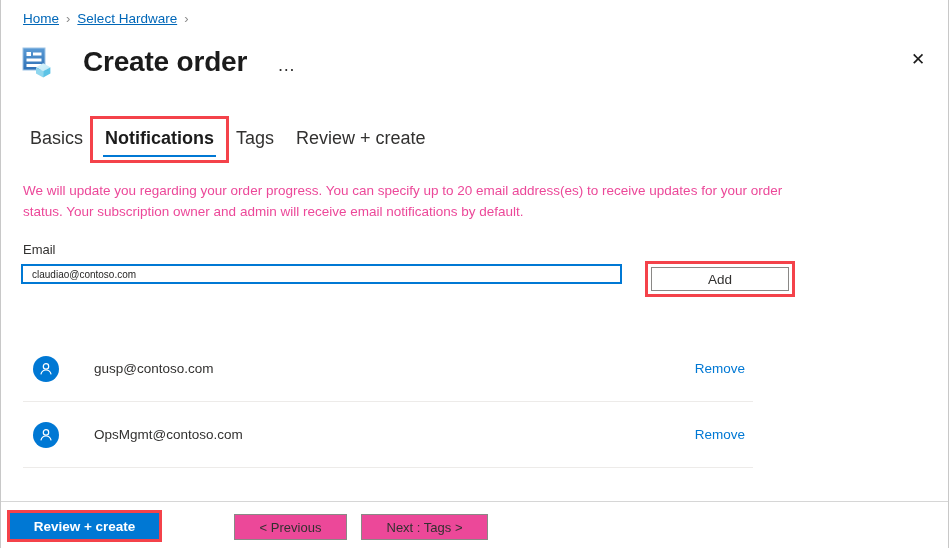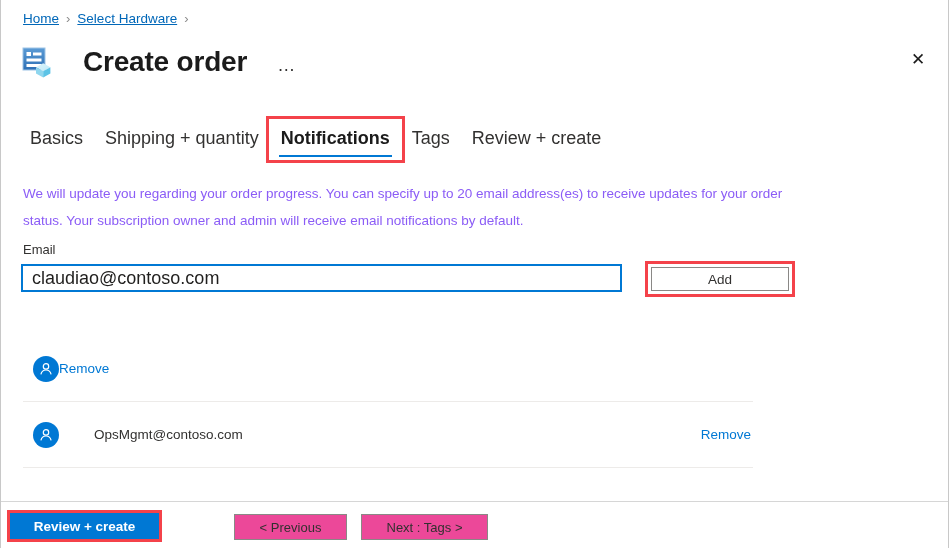--- a/index.html
+++ b/index.html
@@ -131,47 +131,47 @@
     margin-top: -2px;
   }
 
   
   .description {
     position: absolute;
     left: 22px;
     top: 180px;
     width: 770px;
     font-size: 13.5px;
-    line-height: 27px;
-    color: #8b5cf6;
+    line-height: 21px;
+    color: #ec4899;
   }
 
   
   .field-label {
     position: absolute;
     left: 22px;
     top: 242px;
     font-size: 13px;
     color: #323130;
   }
   .email-row {
     position: absolute;
     left: 20px;
     top: 264px;
     display: flex;
     align-items: flex-start;
   }
   .email-input {
     width: 601px;
-    height: 28px;
+    height: 20px;
     box-sizing: border-box;
     border: 2px solid #0078d4;
     background: #ffffff;
     font-family: "Liberation Sans", sans-serif;
-    font-size: 18px;
+    font-size: 10px;
     color: #201f1e;
     padding: 0 9px;
     outline: none;
     border-radius: 0;
   }
   .add-wrap {
     position: absolute;
     left: 644px;
     top: 261px;
     padding: 3px;
@@ -221,21 +221,21 @@
   .recipient-email {
     flex: 1;
     font-size: 13.5px;
     color: #323130;
     margin-left: 35px;
   }
   .remove-link {
     font-size: 13.5px;
     color: #0078d4;
     cursor: pointer;
-    margin-right: 2px;
+    margin-right: 8px;
   }
 
   
   .footer {
     position: absolute;
     left: 0;
     right: 0;
     bottom: 0;
     height: 46px;
     border-top: 1px solid #d6d6d6;
@@ -322,23 +322,20 @@
     <span class="page-title">Create order</span>
     <span class="ellipsis-menu">…</span>
   </div>
 
   <div class="close-btn">✕</div>
 
   <div class="tabs">
     <div class="tab">
       <span>Basics</span>
     </div>
-    <div class="tab">
-      <span>Shipping + quantity</span>
-    </div>
     <div class="tab selected highlighted">
       <span>Notifications</span>
       <span class="tab-underline"></span>
     </div>
     <div class="tab">
       <span>Tags</span>
     </div>
     <div class="tab">
       <span>Review + create</span>
     </div>
@@ -355,20 +352,21 @@
   </div>
 
   <div class="recipients">
     <div class="recipient-row">
       <span class="avatar">
         <svg width="16" height="16" viewBox="0 0 16 16" xmlns="http://www.w3.org/2000/svg">
           <circle cx="8" cy="5.4" r="2.7" fill="none" stroke="#ffffff" stroke-width="1.2"></circle>
           <path d="M2.9 13.4c0.6-2.9 2.7-4.4 5.1-4.4s4.5 1.5 5.1 4.4" fill="none" stroke="#ffffff" stroke-width="1.2"></path>
         </svg>
       </span>
+      <span class="recipient-email">gusp@contoso.com</span>
       <span class="remove-link">Remove</span>
     </div>
     <div class="recipient-row">
       <span class="avatar">
         <svg width="16" height="16" viewBox="0 0 16 16" xmlns="http://www.w3.org/2000/svg">
           <circle cx="8" cy="5.4" r="2.7" fill="none" stroke="#ffffff" stroke-width="1.2"></circle>
           <path d="M2.9 13.4c0.6-2.9 2.7-4.4 5.1-4.4s4.5 1.5 5.1 4.4" fill="none" stroke="#ffffff" stroke-width="1.2"></path>
         </svg>
       </span>
       <span class="recipient-email">OpsMgmt@contoso.com</span>

